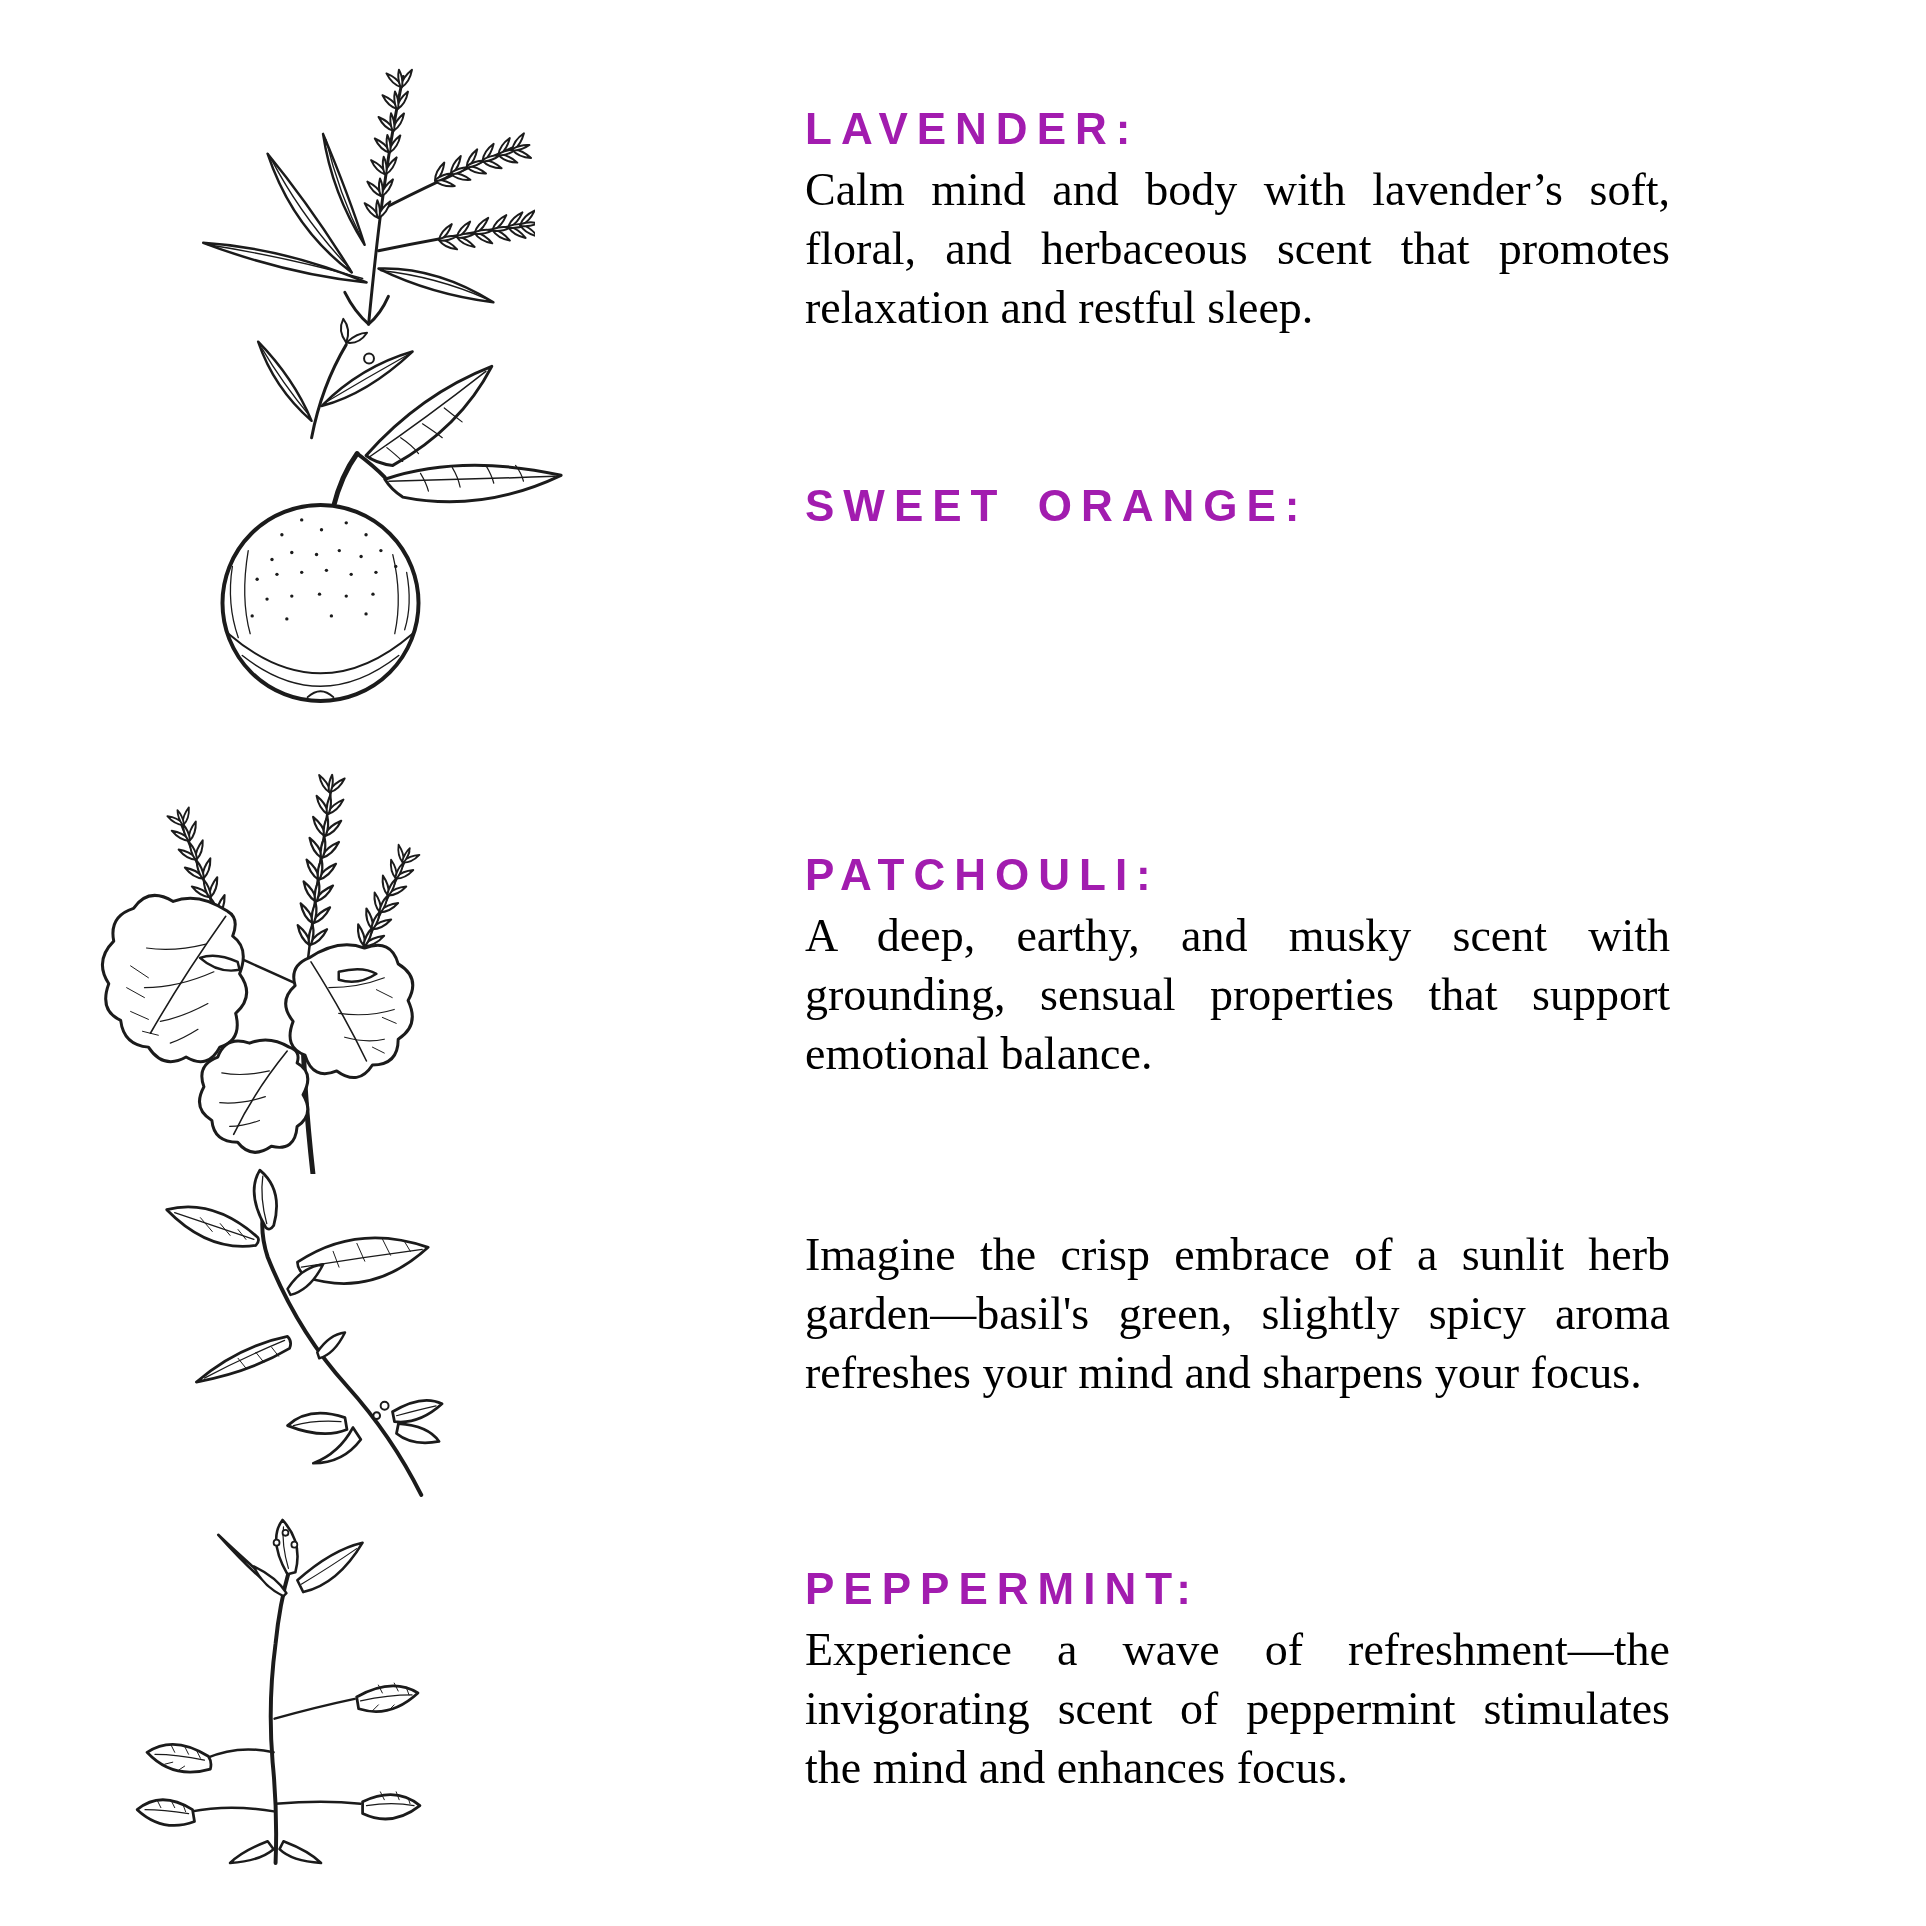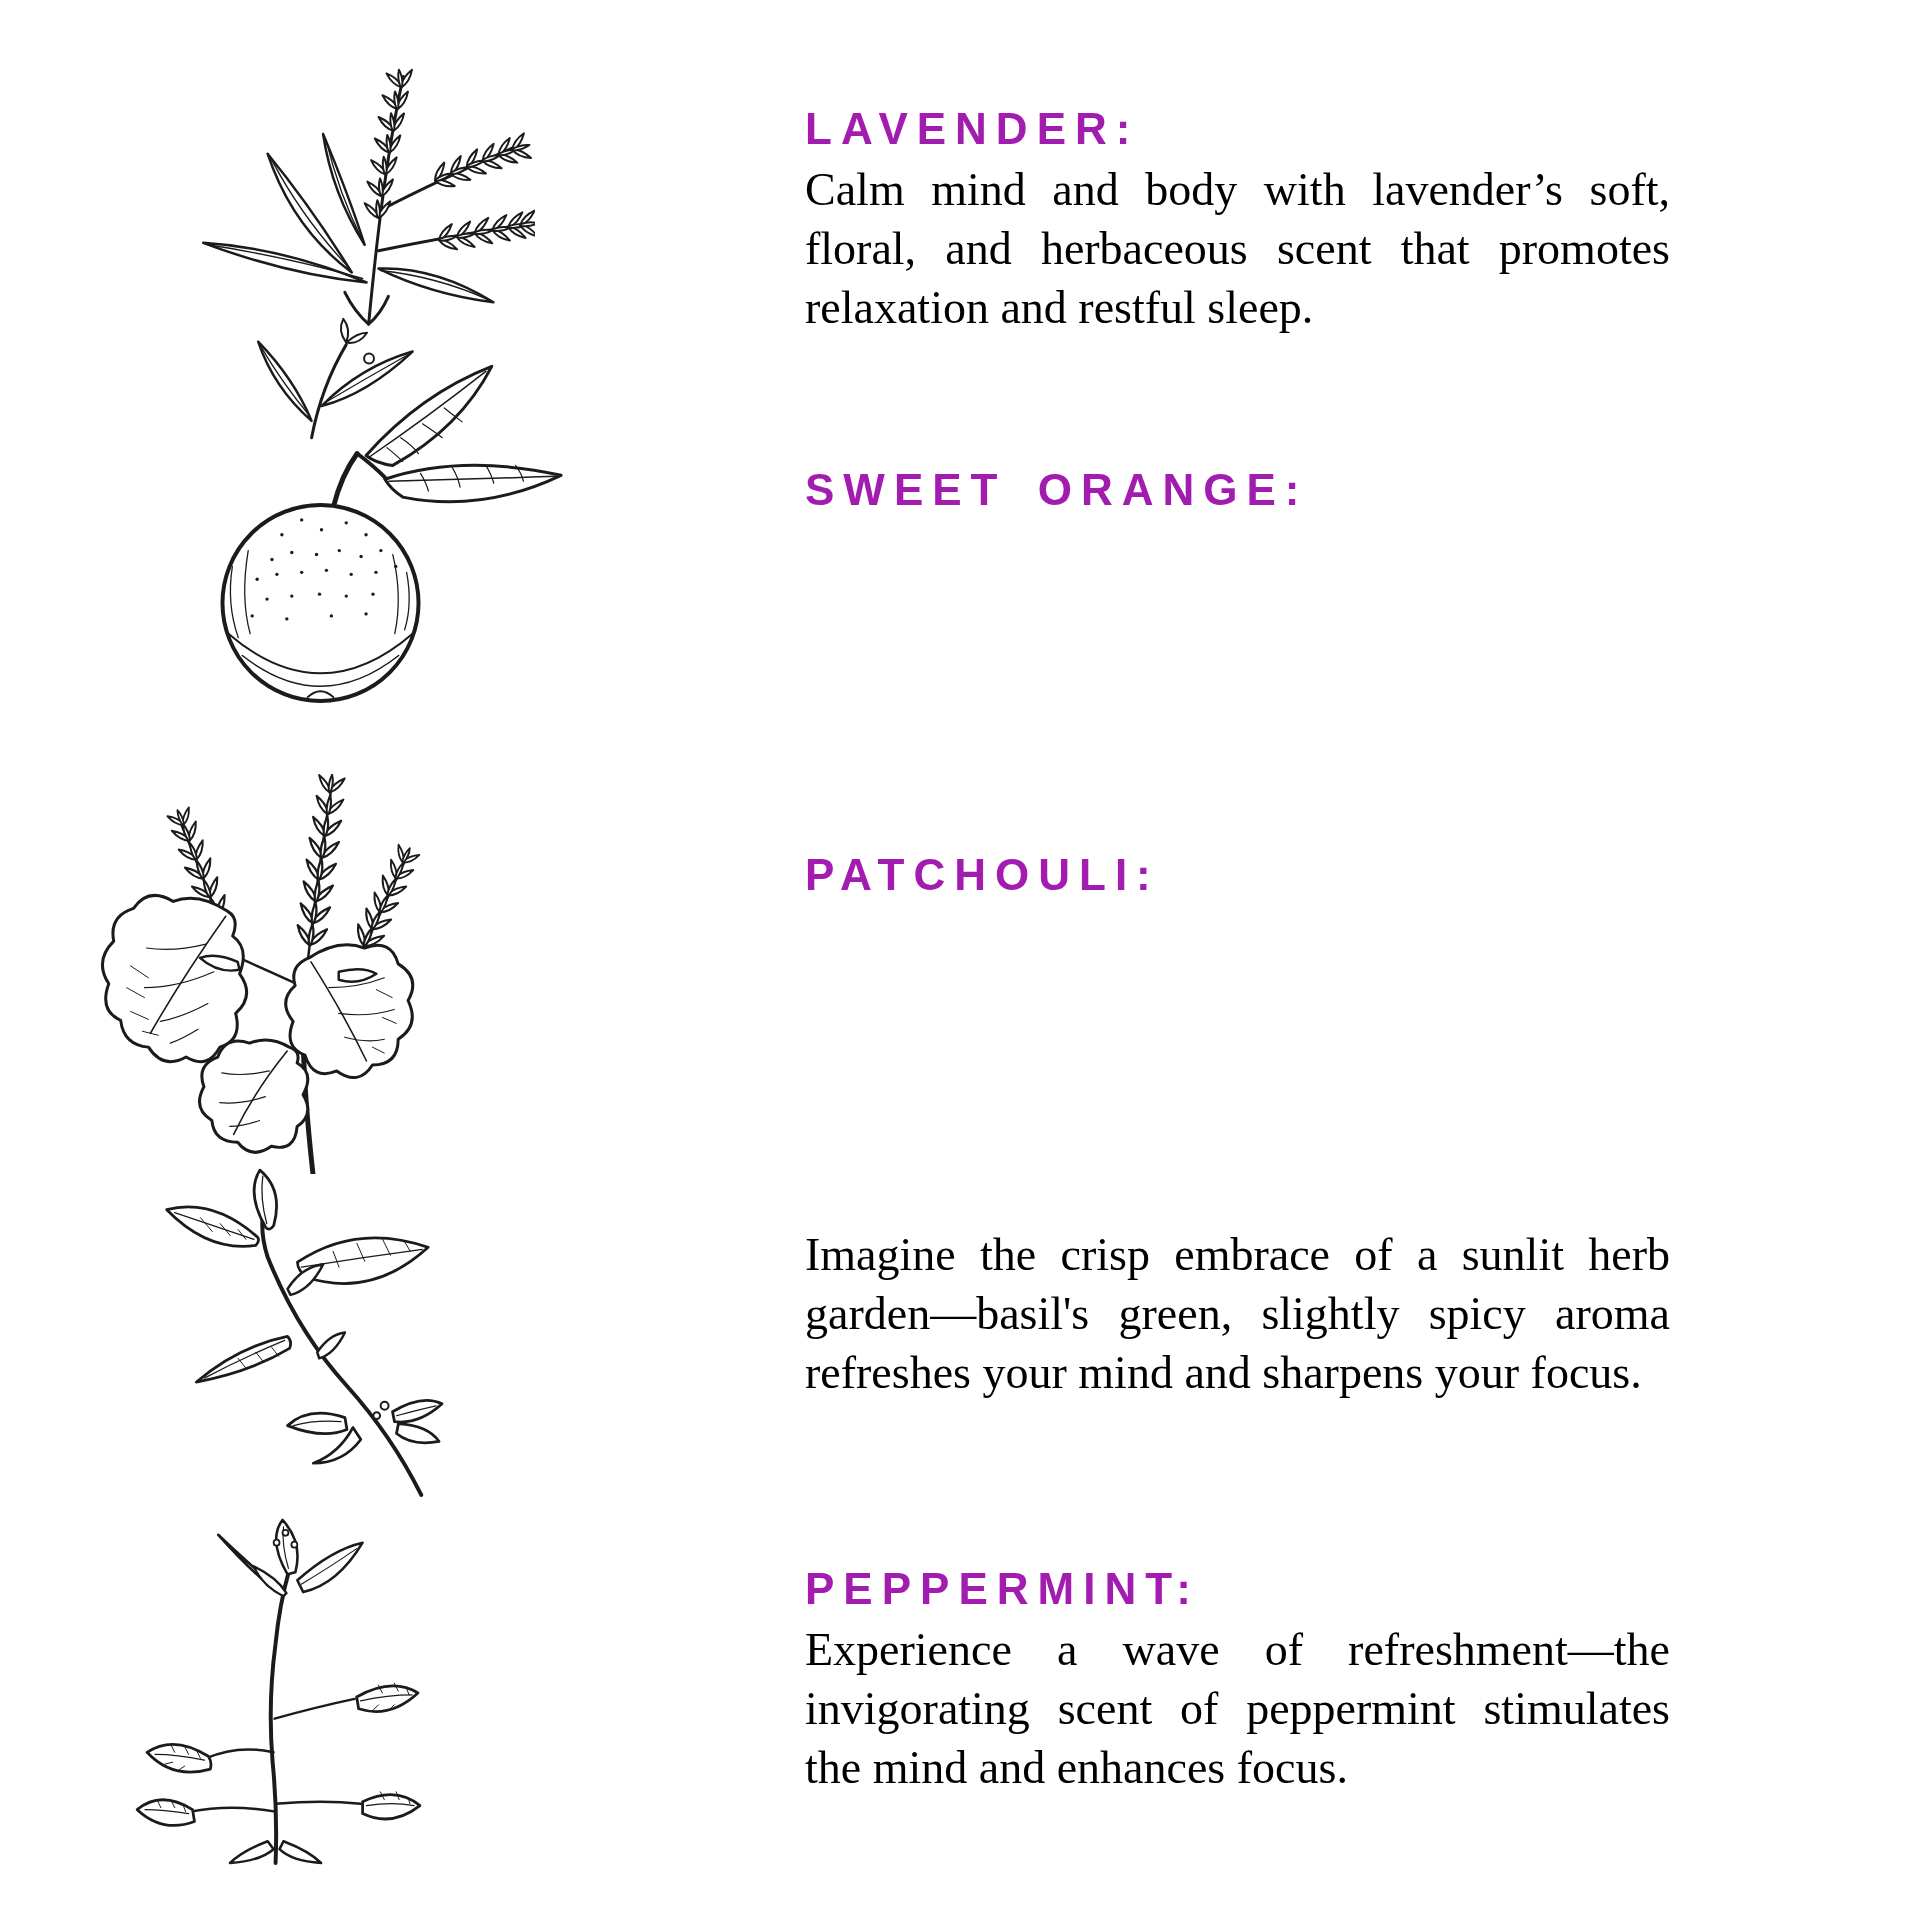--- a/index.html
+++ b/index.html
@@ -243,26 +243,27 @@
     <path class="leaf" stroke-width="2.6" d="M166,330 Q192,340 204,352 Q174,350 162,338 Z"></path>
   </svg>
 
   <div class="text-col">
 
     <div class="section" style="top:103px;">
       <h2>LAVENDER:</h2>
       <p>Calm mind and body with lavender’s soft, floral, and herbaceous scent that promotes relaxation and restful sleep.</p>
     </div>
 
-    <div class="section" style="top:464px;">
+    <div class="section" style="top:480px;">
       <h2>SWEET ORANGE:</h2>
     </div>
 
     <div class="section" style="top:849px;">
       <h2>PATCHOULI:</h2>
+      <p>A deep, earthy, and musky scent with grounding, sensual properties that support emotional balance.</p>
     </div>
 
     <div class="section" style="top:1219px;">
       <p>Imagine the crisp embrace of a sunlit herb garden—basil's green, slightly spicy aroma refreshes your mind and sharpens your focus.</p>
     </div>
 
     <div class="section" style="top:1563px;">
       <h2>PEPPERMINT:</h2>
       <p>Experience a wave of refreshment—the invigorating scent of peppermint stimulates the mind and enhances focus.</p>
     </div>

